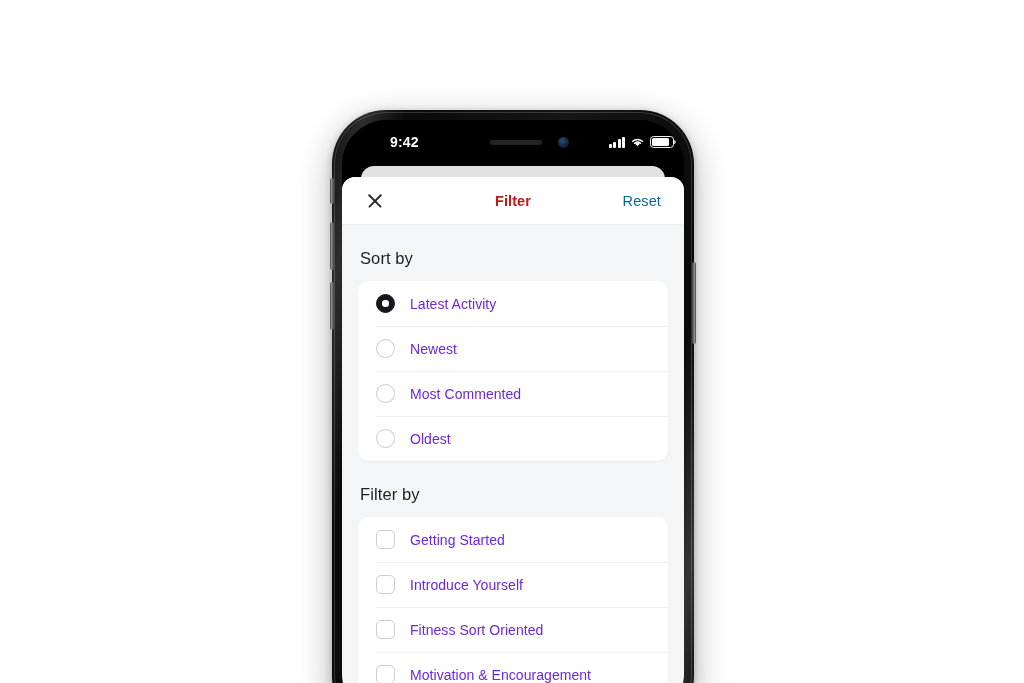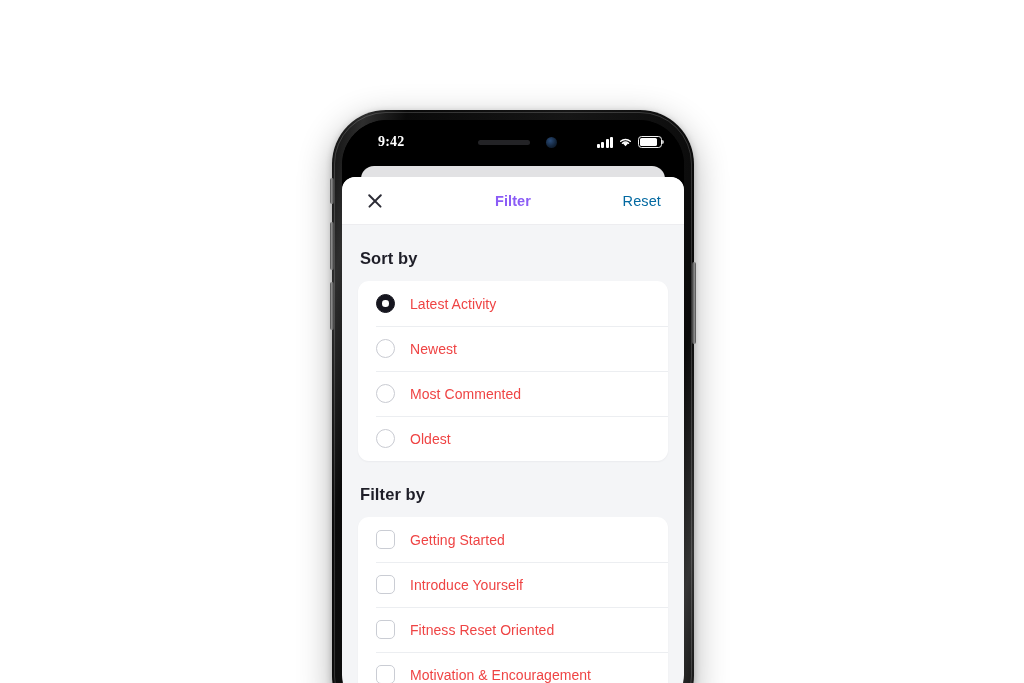--- a/index.html
+++ b/index.html
@@ -70,29 +70,28 @@
     background: linear-gradient(270deg,#4a4a4a,#8d8d8d 40%,#3a3a3a); }
 
   #btn-silence { top: 68px;  height: 26px; }
   #btn-volup   { top: 112px; height: 48px; }
   #btn-voldown { top: 172px; height: 48px; }
   #btn-power   { top: 152px; height: 82px; }
 
   
   #status-bar {
     position: absolute;
-    left: 4px; top: 0;
+    left: 16px; top: 0;
     width: 100%;
     height: 44px;
     color: #ffffff;
     display: flex;
     align-items: center;
     padding: 0 26px;
     z-index: 30;
-    font-family: Liberation Serif, serif;
   }
 
   #status-time {
     font-size: 14px;
     font-weight: bold;
     letter-spacing: 0.2px;
     width: 78px;
     padding-left: 6px;
   }
 
@@ -202,21 +201,21 @@
   }
   #close-btn span:nth-child(1){ transform: rotate(45deg); }
   #close-btn span:nth-child(2){ transform: rotate(-45deg); }
 
   #sheet-title {
     position: absolute;
     left: 0; right: 0;
     text-align: center;
     font-size: 14.5px;
     font-weight: bold;
-    color: #8b5cf6;
+    color: #b91c1c;
     letter-spacing: 0.1px;
     pointer-events: none;
   }
 
   #reset-btn {
     margin-left: auto;
     font-size: 14.5px;
     color: #0369a1;
     cursor: pointer;
     letter-spacing: 0.1px;
@@ -224,21 +223,21 @@
 
   
   #sheet-body {
     flex: 1;
     overflow: hidden;
     padding: 0 16px;
   }
 
   .section-title {
     font-size: 16.5px;
-    font-weight: bold;
+    font-weight: normal;
     color: #1e1e28;
     letter-spacing: 0.1px;
     padding: 24px 0 13px 2px;
   }
 
   .card {
     background: #ffffff;
     border-radius: 11px;
     overflow: hidden;
     box-shadow: 0 1px 2px rgba(25,28,40,0.045);
@@ -285,21 +284,21 @@
     width: 19px; height: 19px;
     border-radius: 5px;
     border: 1.6px solid #cacdd4;
     background: #ffffff;
     flex: 0 0 19px;
   }
 
   .row-label {
     margin-left: 15px;
     font-size: 14px;
-    color: #ef4444;
+    color: #6d28d9;
     letter-spacing: 0.05px;
   }
 
   
   #crop-mask {
     position: absolute;
     left: 0; right: 0; bottom: 0;
     height: 0px;
   }
 </style>
@@ -384,21 +383,21 @@
                 <div class="row">
                   <div class="checkbox"></div>
                   <div class="row-label">Getting Started</div>
                 </div>
                 <div class="row">
                   <div class="checkbox"></div>
                   <div class="row-label">Introduce Yourself</div>
                 </div>
                 <div class="row">
                   <div class="checkbox"></div>
-                  <div class="row-label">Fitness Reset Oriented</div>
+                  <div class="row-label">Fitness Sort Oriented</div>
                 </div>
                 <div class="row">
                   <div class="checkbox"></div>
                   <div class="row-label">Motivation &amp; Encouragement</div>
                 </div>
               </div>
 
           </div>
 
           <div id="crop-mask"></div>

